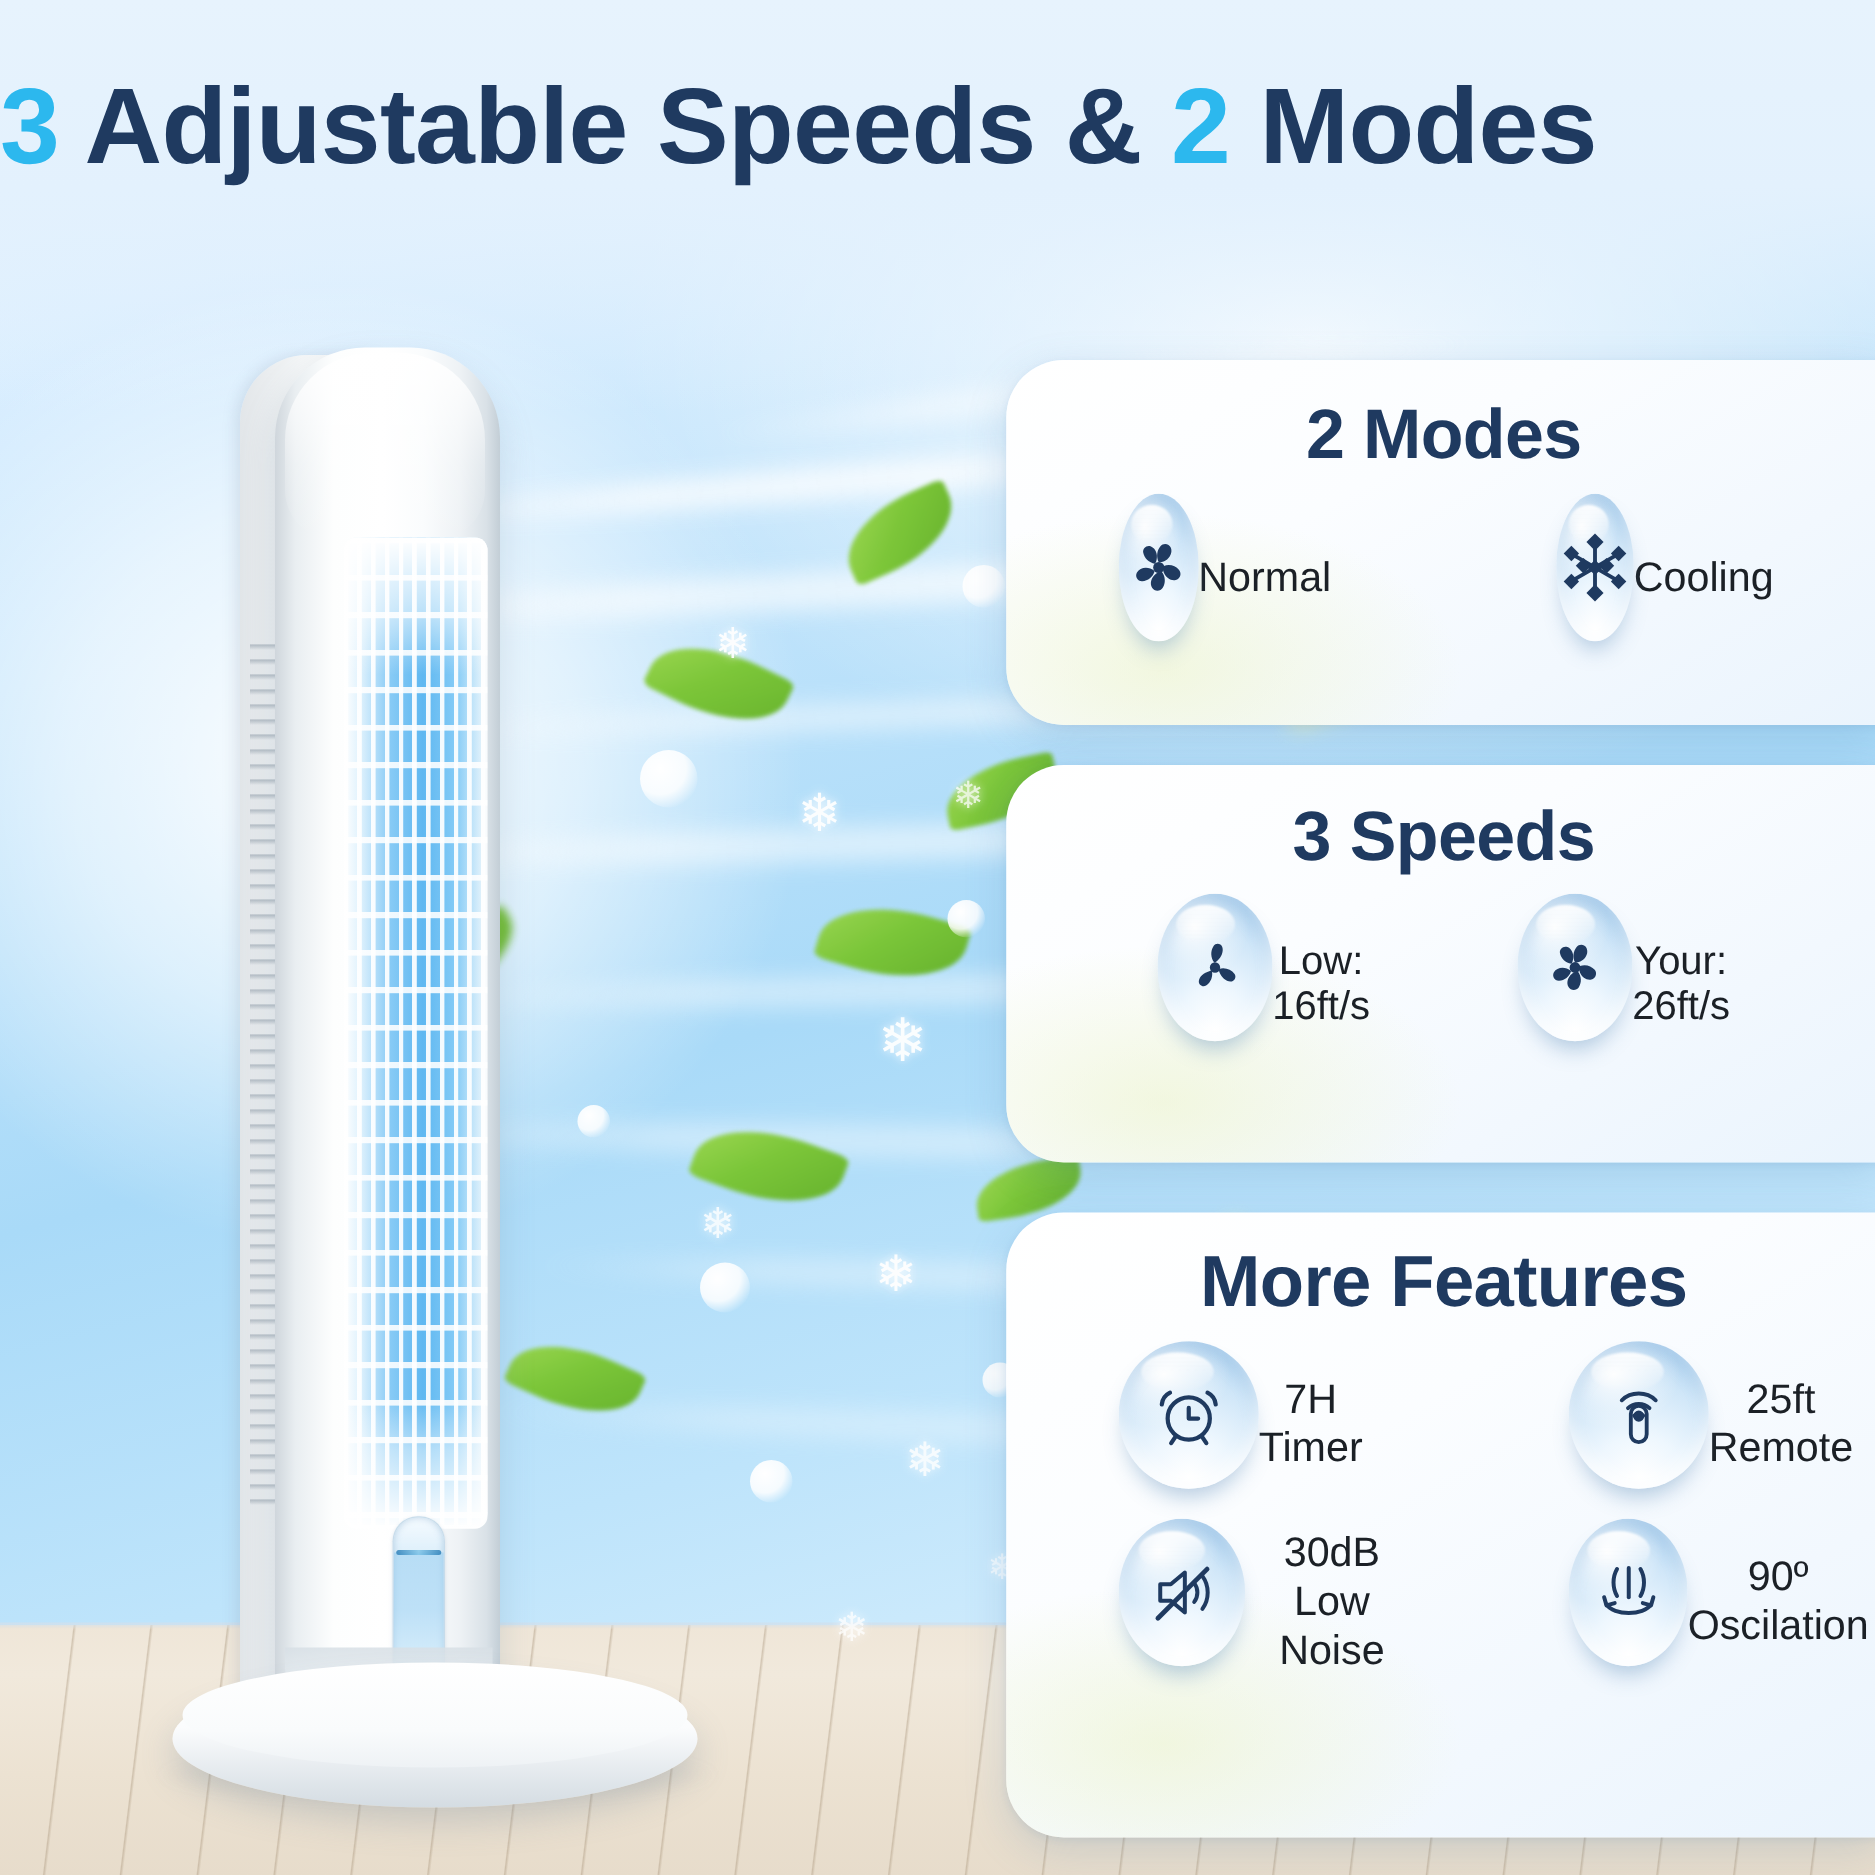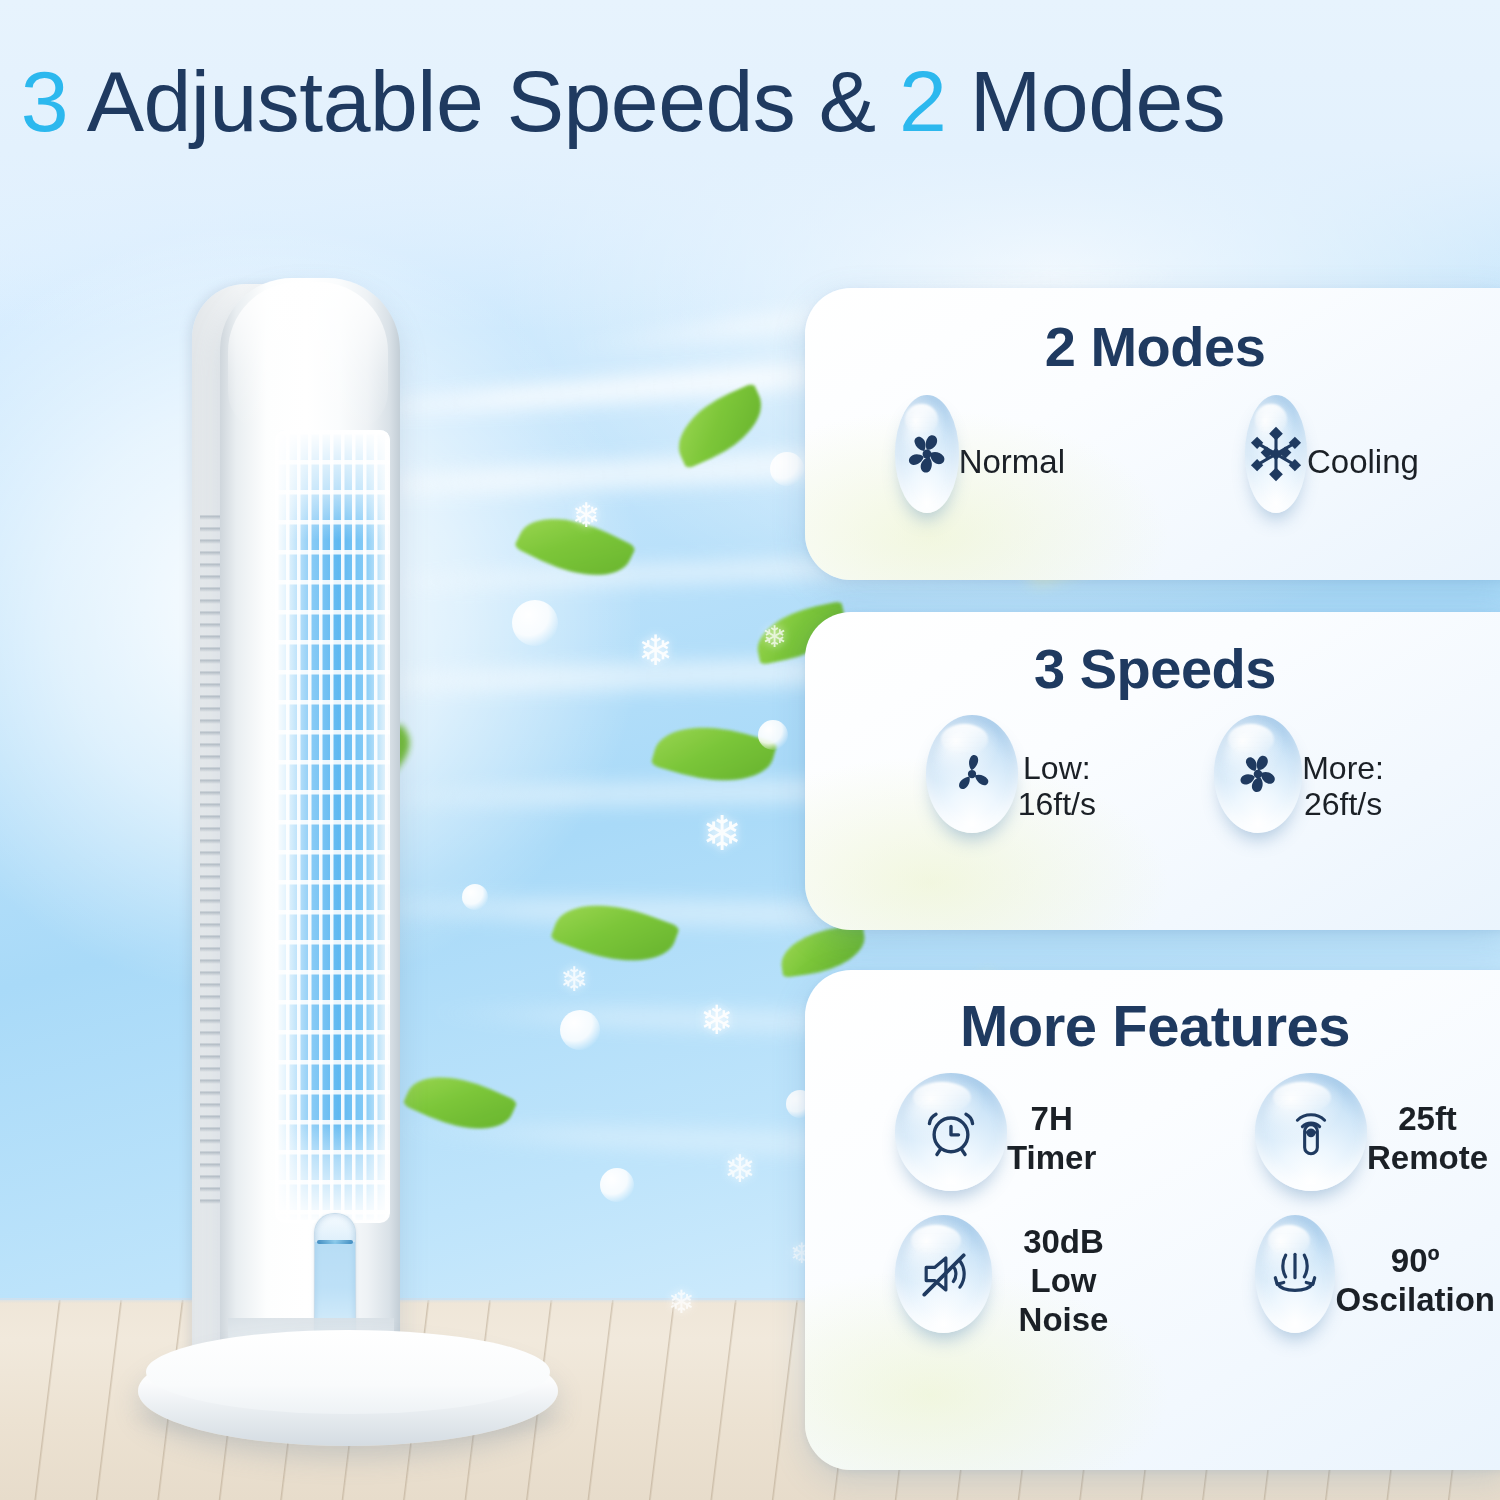--- a/index.html
+++ b/index.html
@@ -62,21 +62,21 @@
 
   
   .snow{position:absolute;color:#ffffff;line-height:1;text-align:center;
     text-shadow:0 0 8px rgba(255,255,255,.95);opacity:.95;}
   .dot{position:absolute;border-radius:50%;
     background:radial-gradient(circle at 35% 32%, #ffffff 0%, rgba(255,255,255,.85) 48%, rgba(255,255,255,0) 78%);}
 
   
   .headline{
     position:absolute;left:0;top:52px;width:1246px;text-align:center;
-    font-size:86px;font-weight:normal;letter-spacing:-.5px;
+    font-size:86px;font-weight:bold;letter-spacing:-.5px;
     color:#1f3a60;white-space:nowrap;
   }
   .headline .accent{color:#2cb8ee;}
   .subhead{
     position:absolute;left:0;top:168px;width:1500px;text-align:center;
     font-size:52px;color:#23282e;letter-spacing:.5px;
   }
 
   
   .card{
@@ -128,21 +128,21 @@
   .bubble::before{
     content:"";position:absolute;left:16%;top:8%;width:52%;height:26%;
     border-radius:50%;background:linear-gradient(180deg,rgba(255,255,255,.95),rgba(255,255,255,0));
     filter:blur(1px);
   }
   .bubble svg{position:relative;z-index:3;display:block;}
   .item-label{
     margin-top:16px;text-align:center;color:#1b2026;
     font-size:30px;line-height:1.12;white-space:pre-line;
   }
-  #features-grid .item-label{font-size:33px;line-height:1.18;margin-top:14px;font-weight:bold;}
+  #features-grid .item-label{font-size:33px;line-height:1.18;margin-top:14px;}
   #features-grid .item{width:240px;}
   #speeds-items .item-label{font-size:32px;margin-top:26px;}
   #modes-items .item-label{font-size:33px;}
 
   
   #product{position:absolute;left:120px;top:278px;width:420px;height:1190px;}
   .fan-back{
     position:absolute;left:72px;top:6px;width:118px;height:1085px;
     background:linear-gradient(90deg,#e2e6e9 0%, #f4f6f7 42%, #fbfcfc 100%);
     border-radius:54px 10px 8px 8px;
@@ -378,21 +378,21 @@
         <div class="bubble">
           <svg width="60" height="60" viewBox="0 0 64 64" fill="#1f3a60">
             <circle cx="32" cy="32" r="4.6"></circle>
             <path d="M32 27.6c-2.2-4.4-1.6-9.6 1.4-13.2 2.4-2.9 7.2-2.2 8.6 1.3 1.5 3.8-.6 8.2-4.4 10.6-1.8 1.1-3.9 1.6-5.6 1.3z"></path>
             <path d="M36.2 30.7c4.6-1.7 9.6-.3 12.6 3.3 2.4 2.9.9 7.5-2.8 8.3-4 .9-8-1.9-9.8-6-.8-1.9-.9-4.1 0-5.6z"></path>
             <path d="M34.6 35.7c3 3.9 3.2 9.1.7 13.1-2 3.2-6.9 3.2-8.8-.1-2.1-3.6-.7-8.3 2.7-11.2 1.6-1.4 3.7-2.1 5.4-1.8z"></path>
             <path d="M28.6 35.1c-1.4 4.7-5.5 7.9-10.2 8.2-3.8.2-6.3-3.9-4.4-7.2 2-3.6 6.8-4.8 11-3.3 1.9.7 3.5 1.9 3.6 2.3z"></path>
             <path d="M28.8 28.9c-4.8-.9-8.6-4.5-9.6-9.1-.8-3.7 3-6.7 6.4-5.2 3.8 1.6 5.6 6.2 4.7 10.6-.4 2-1 3.5-1.5 3.7z"></path>
           </svg>
         </div>
-        <div class="item-label">More:
+        <div class="item-label">Your:
 26ft/s</div>
       </div>
 
     </div>
   </div>
 
   <div class="card" id="card-features">
     <div class="card-title">More Features</div>
     <div id="features-grid">
 

